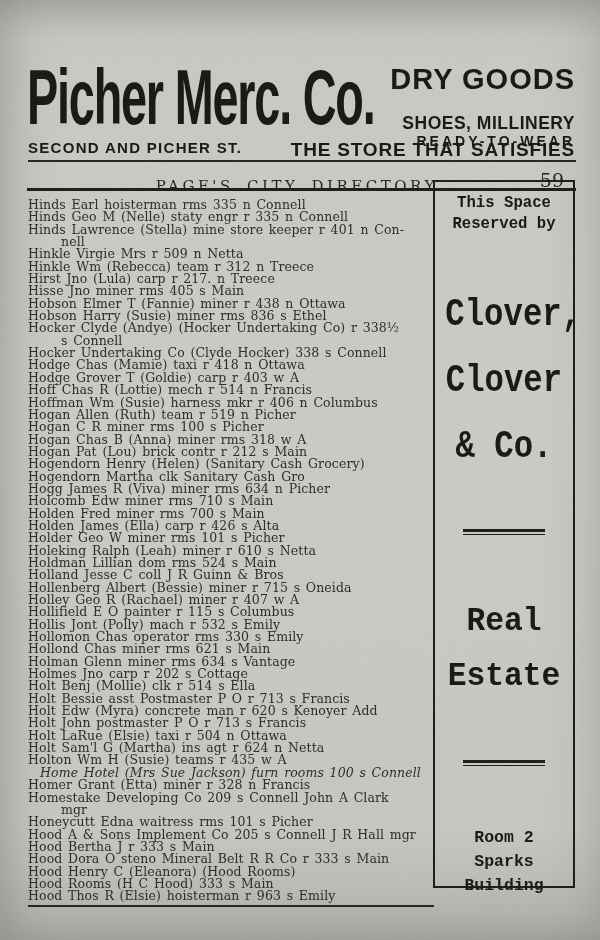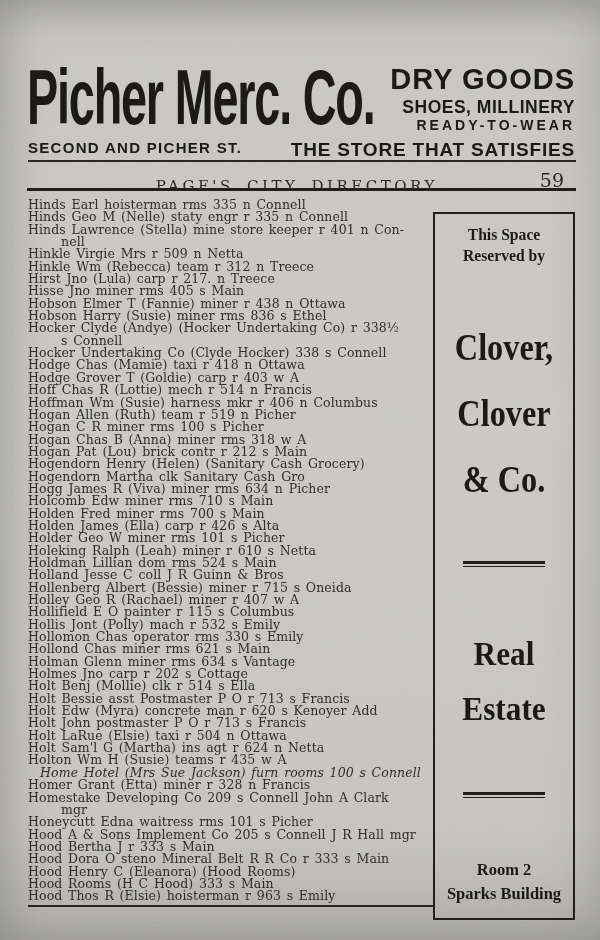--- a/index.html
+++ b/index.html
@@ -14,21 +14,21 @@
   
   .store-name{
     position:absolute;left:27px;top:57px;white-space:nowrap;
     font-family:"Liberation Sans", sans-serif;font-weight:700;
     font-size:78px;line-height:80px;letter-spacing:-2px;color:#16150f;
     transform:scaleX(.60);transform-origin:0 0;
   }
   .tagline{position:absolute;right:25px;top:64px;text-align:right;
     font-family:"Liberation Sans", sans-serif;font-weight:700;color:#16150f;}
   .tag1{font-size:29px;line-height:31px;letter-spacing:1px;}
-  .tag2{font-size:17.5px;line-height:20px;letter-spacing:.5px;margin-top:2px;}
+  .tag2{font-size:17.5px;line-height:20px;letter-spacing:.5px;margin-top:18px;}
   .tag3{font-size:14px;line-height:16px;letter-spacing:3px;}
   .address{position:absolute;left:28px;top:139px;
     font-family:"Liberation Sans", sans-serif;font-weight:700;font-size:15px;letter-spacing:1.3px;color:#16150f;}
   .slogan{position:absolute;right:25px;top:139px;
     font-family:"Liberation Sans", sans-serif;font-weight:700;font-size:19px;letter-spacing:.8px;color:#16150f;}
   .rule-thin{position:absolute;left:28px;right:24px;top:160px;height:2px;background:#24221d;}
 
   
   .dir-title{position:absolute;left:0;width:600px;top:167px;text-align:center;
     font-size:15px;letter-spacing:3.5px;word-spacing:5px;color:#24221d;margin-top:10px;}
@@ -37,23 +37,23 @@
 
   
   .entries{position:absolute;left:28px;top:199px;width:405px;
     font-size:12.5px;line-height:12.34px;word-spacing:1.6px;letter-spacing:.1px;color:#2b2922;}
   .eline{white-space:nowrap;}
   .eline.cont{padding-left:33px;}
   .entry.italic{font-style:italic;text-align:center;}
   .rule-bottom{position:absolute;left:28px;top:905px;width:406px;height:2px;background:#24221d;}
 
   
-  .ad-box{position:absolute;left:433px;top:212px;width:142px;height:708px;
+  .ad-box{position:absolute;left:433px;top:180px;width:142px;height:708px;
     border:2px solid #1c1a15;box-sizing:border-box;
-    font-family:Liberation Serif, serif;font-weight:700;color:#16150f;text-align:center;}
+    font-family:Liberation Mono, monospace;font-weight:700;color:#16150f;text-align:center;}
   .ad-reserved{position:absolute;top:10px;left:0;right:0;font-size:17px;line-height:21px;transform:scaleX(.92);}
   .ad-company{position:absolute;top:100px;left:0;right:0;font-size:38px;line-height:66px;transform:scaleX(.85);}
   .ad-divider{position:absolute;left:28px;width:82px;height:6px;
     border-top:3px solid #1c1a15;border-bottom:1.5px solid #1c1a15;box-sizing:border-box;}
   .ad-div1{top:347px;}
   .ad-div2{top:578px;}
   .ad-service{position:absolute;top:412px;left:0;right:0;font-size:34px;line-height:55px;transform:scaleX(.92);}
   .ad-room{position:absolute;top:644px;left:0;right:0;font-size:17px;line-height:24px;transform:scaleX(.97);}
 </style>
 </head>

